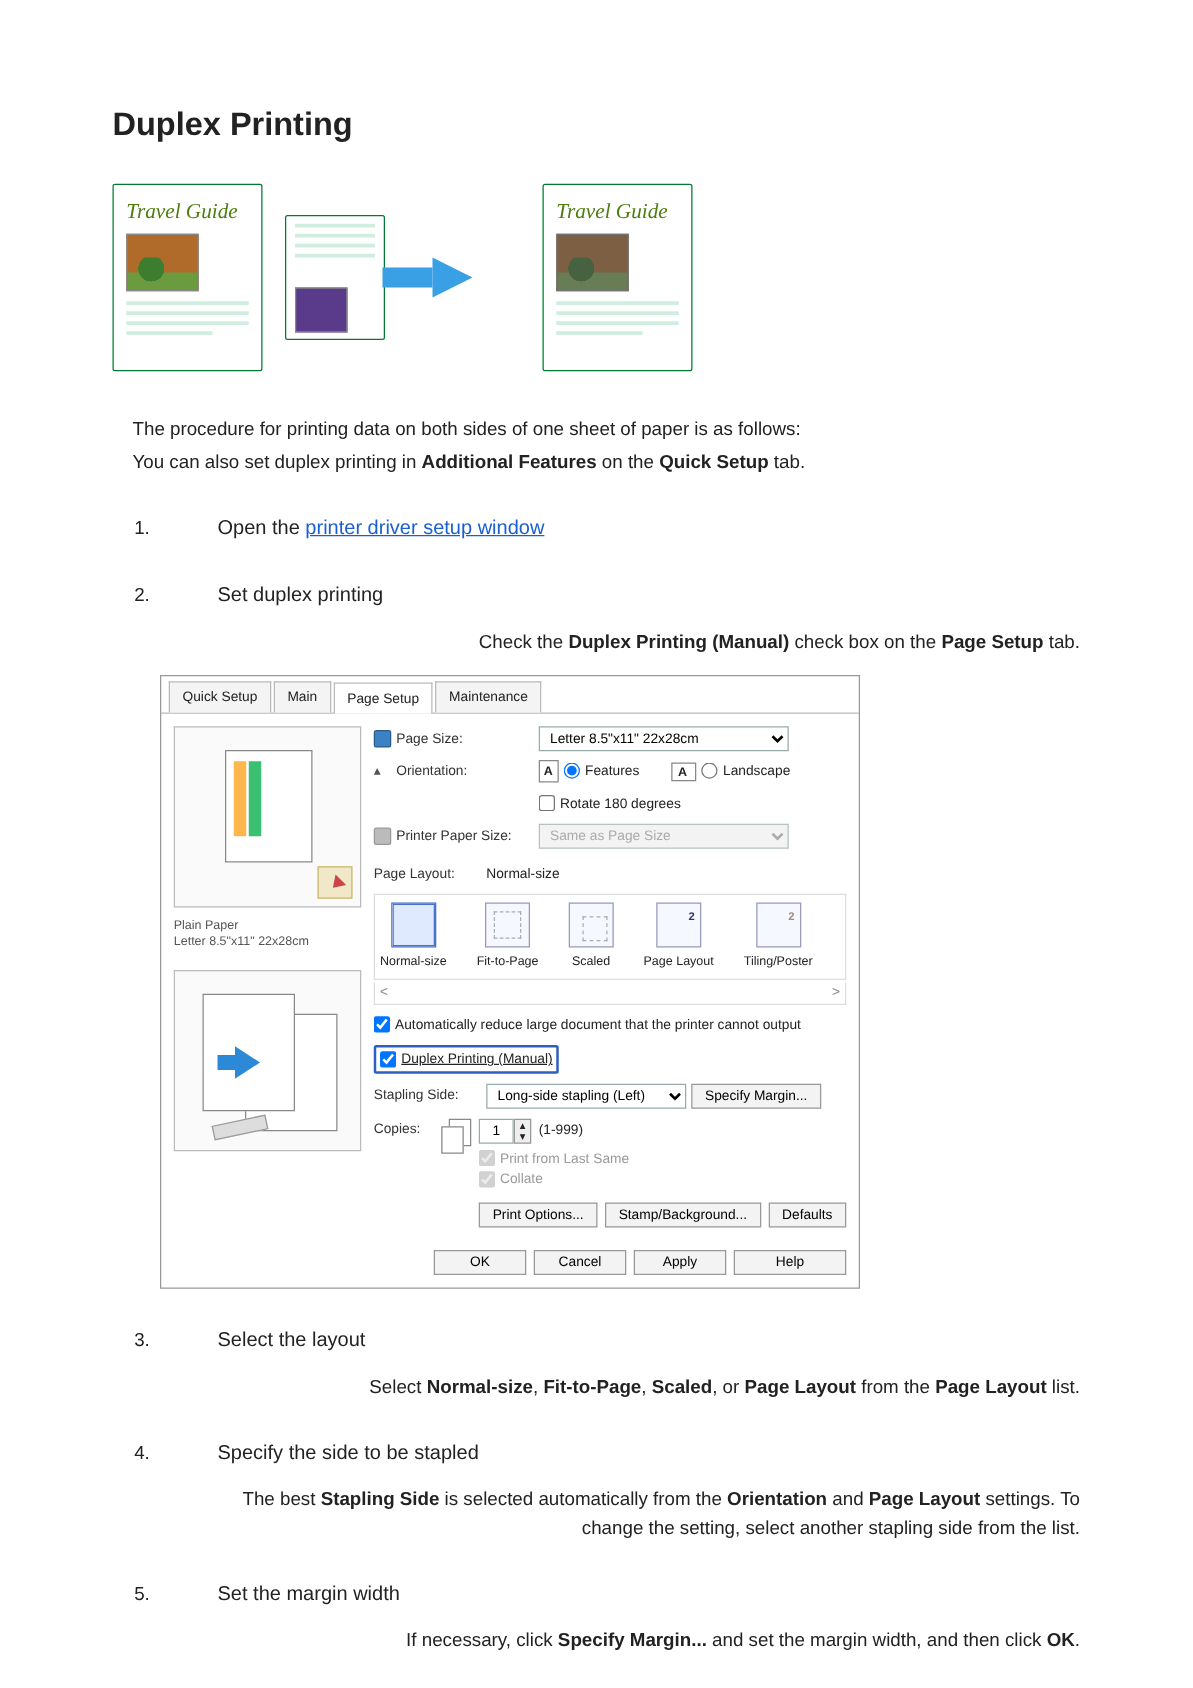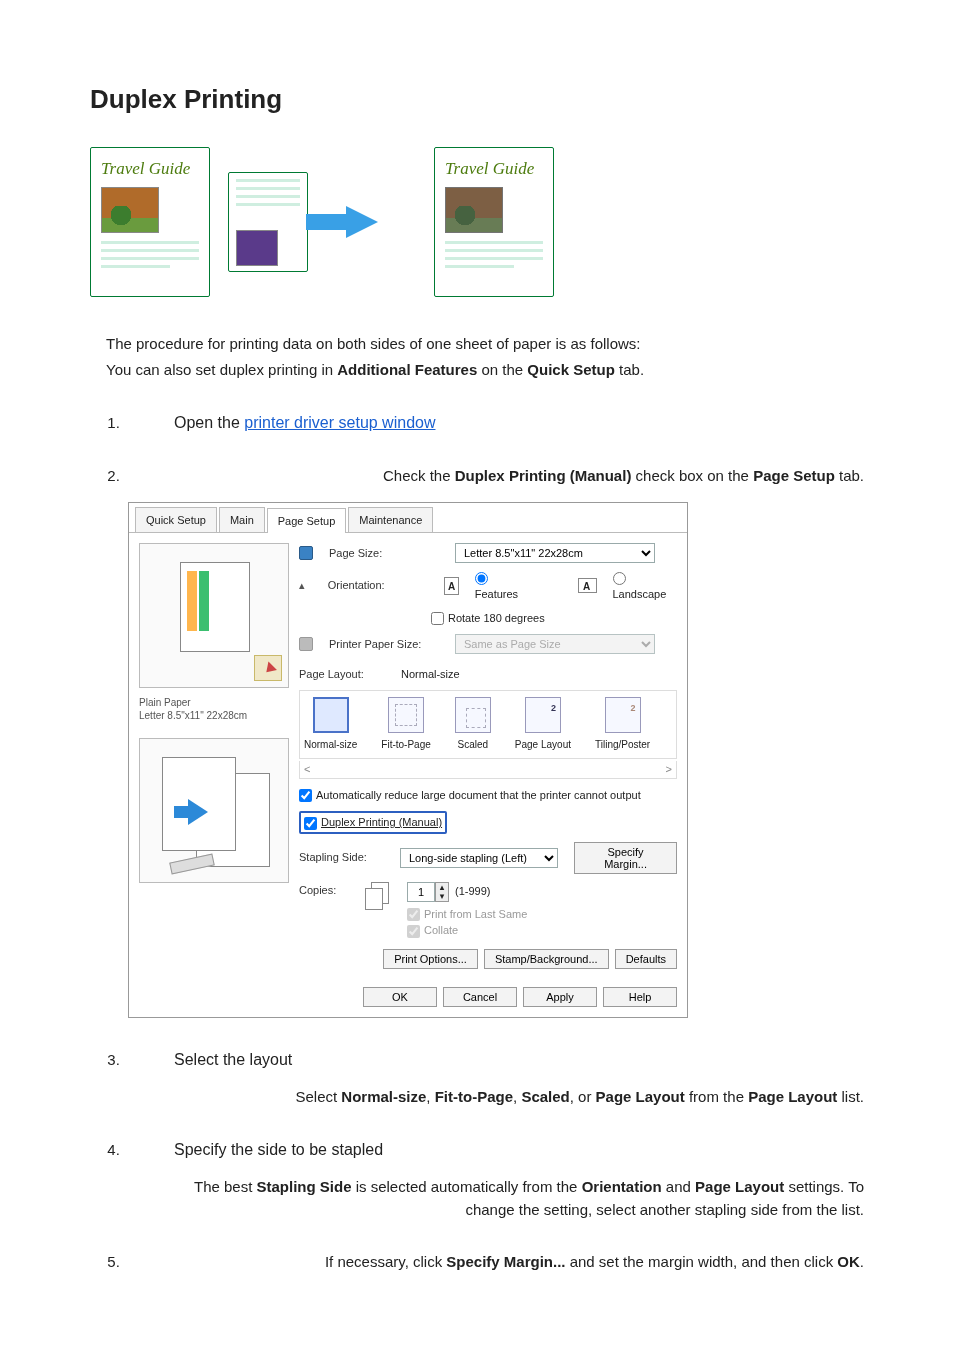--- a/index.html
+++ b/index.html
@@ -86,21 +86,21 @@
   .pv-arrow { position:absolute; right:14px; bottom:12px; width:0;height:0;border-left:9px solid #c44; border-top:6px solid transparent; border-bottom:6px solid transparent; transform:rotate(135deg);}
   .preview-label { font-size:10px; color:#555; margin-top:8px; line-height:1.3; }
   .duplex-preview { width:150px; height:145px; border:1px solid #bbb; background:#fafafa; margin-top:16px; position:relative; }
   .dp-front { position:absolute; left:22px; top:18px; width:74px; height:94px; background:#fff; border:1px solid #888; }
   .dp-back  { position:absolute; left:56px; top:34px; width:74px; height:94px; background:#fff; border:1px solid #888; }
   .dp-pencil{ position:absolute; left:30px; bottom:12px; width:44px; height:12px; background:#ddd; border:1px solid #999; transform:rotate(-12deg); }
   .dp-arrow { position:absolute; left:48px; top:60px; width:0;height:0;border-left:20px solid #2c89d8;border-top:13px solid transparent;border-bottom:13px solid transparent;}
   .dp-arrow::before{content:"";position:absolute;left:-34px;top:-6px;width:16px;height:12px;background:#2c89d8;}
 
   .controls-col { flex:1; }
-  .row { display:flex; align-items:center; gap:16px; margin-bottom:6px; min-height:20px; }
+  .row { display:flex; align-items:center; gap:4px; margin-bottom:6px; min-height:20px; }
   .row label.lbl { width:110px; color:#333; }
   .ico { width:14px; height:14px; display:inline-block; background:#3a82c4; border:1px solid #2a5a88; border-radius:2px; }
   .ico.gray { background:#bbb; border-color:#999; }
   select.sel, input.inp {
     font-size:11px; padding:1px 4px; border:1px solid #9aa; height:20px; background:#fff;
   }
   select.sel { width:200px; }
   select.sel:disabled, input:disabled { background:#eee; color:#888; }
   input[type=radio], input[type=checkbox] { margin-right:4px; vertical-align:middle; }
   .orient-ico { width:16px; height:18px; border:1px solid #888; display:inline-block; background:#fff; }
@@ -184,20 +184,21 @@
 
 <ol class="steps">
 
   <li>
     <div class="step-title">
       <span>Open the </span><a class="link">printer driver setup window</a>
     </div>
   </li>
 
   <li>
+    <div class="step-title">Set duplex printing</div>
     <p class="step-body">
       <span>Check the </span><span class="bold">Duplex Printing (Manual)</span><span> check box on the </span><span class="bold">Page Setup</span><span> tab.</span>
     </p>
 
     <div class="dialog">
 
       <div class="tabs">
         <div class="tab">Quick Setup</div>
         <div class="tab">Main</div>
         <div class="tab active">Page Setup</div>
@@ -341,38 +342,39 @@
             <button class="btn">Stamp/Background...</button>
             <button class="btn">Defaults</button>
           </div>
         </div>
       </div>
 
       <div class="dlg-footer">
         <button class="btn" style="width:74px">OK</button>
         <button class="btn" style="width:74px">Cancel</button>
         <button class="btn" style="width:74px">Apply</button>
-        <button class="btn" style="width:74px">Help</button>
+        <button class="btn" style="width:90px">Help</button>
       </div>
     </div>
 
   </li>
 
   <li>
     <div class="step-title">Select the layout</div>
     <p class="step-body">
       <span>Select </span><span class="bold">Normal-size</span><span>, </span><span class="bold">Fit-to-Page</span><span>, </span><span class="bold">Scaled</span><span>, or </span><span class="bold">Page Layout</span><span> from the </span><span class="bold">Page Layout</span><span> list.</span>
     </p>
   </li>
 
   <li>
     <div class="step-title">Specify the side to be stapled</div>
     <p class="step-body">
       <span>The best </span><span class="bold">Stapling Side</span><span> is selected automatically from the </span><span class="bold">Orientation</span><span> and </span><span class="bold">Page Layout</span><span> settings. To change the setting, select another stapling side from the list.</span>
     </p>
   </li>
 
   <li>
+    <div class="step-title">Set the margin width</div>
     <p class="step-body">
       <span>If necessary, click </span><span class="bold">Specify Margin...</span><span> and set the margin width, and then click </span><span class="bold">OK</span><span>.</span>
     </p>
   </li>
 </ol>
 
 </body></html>

